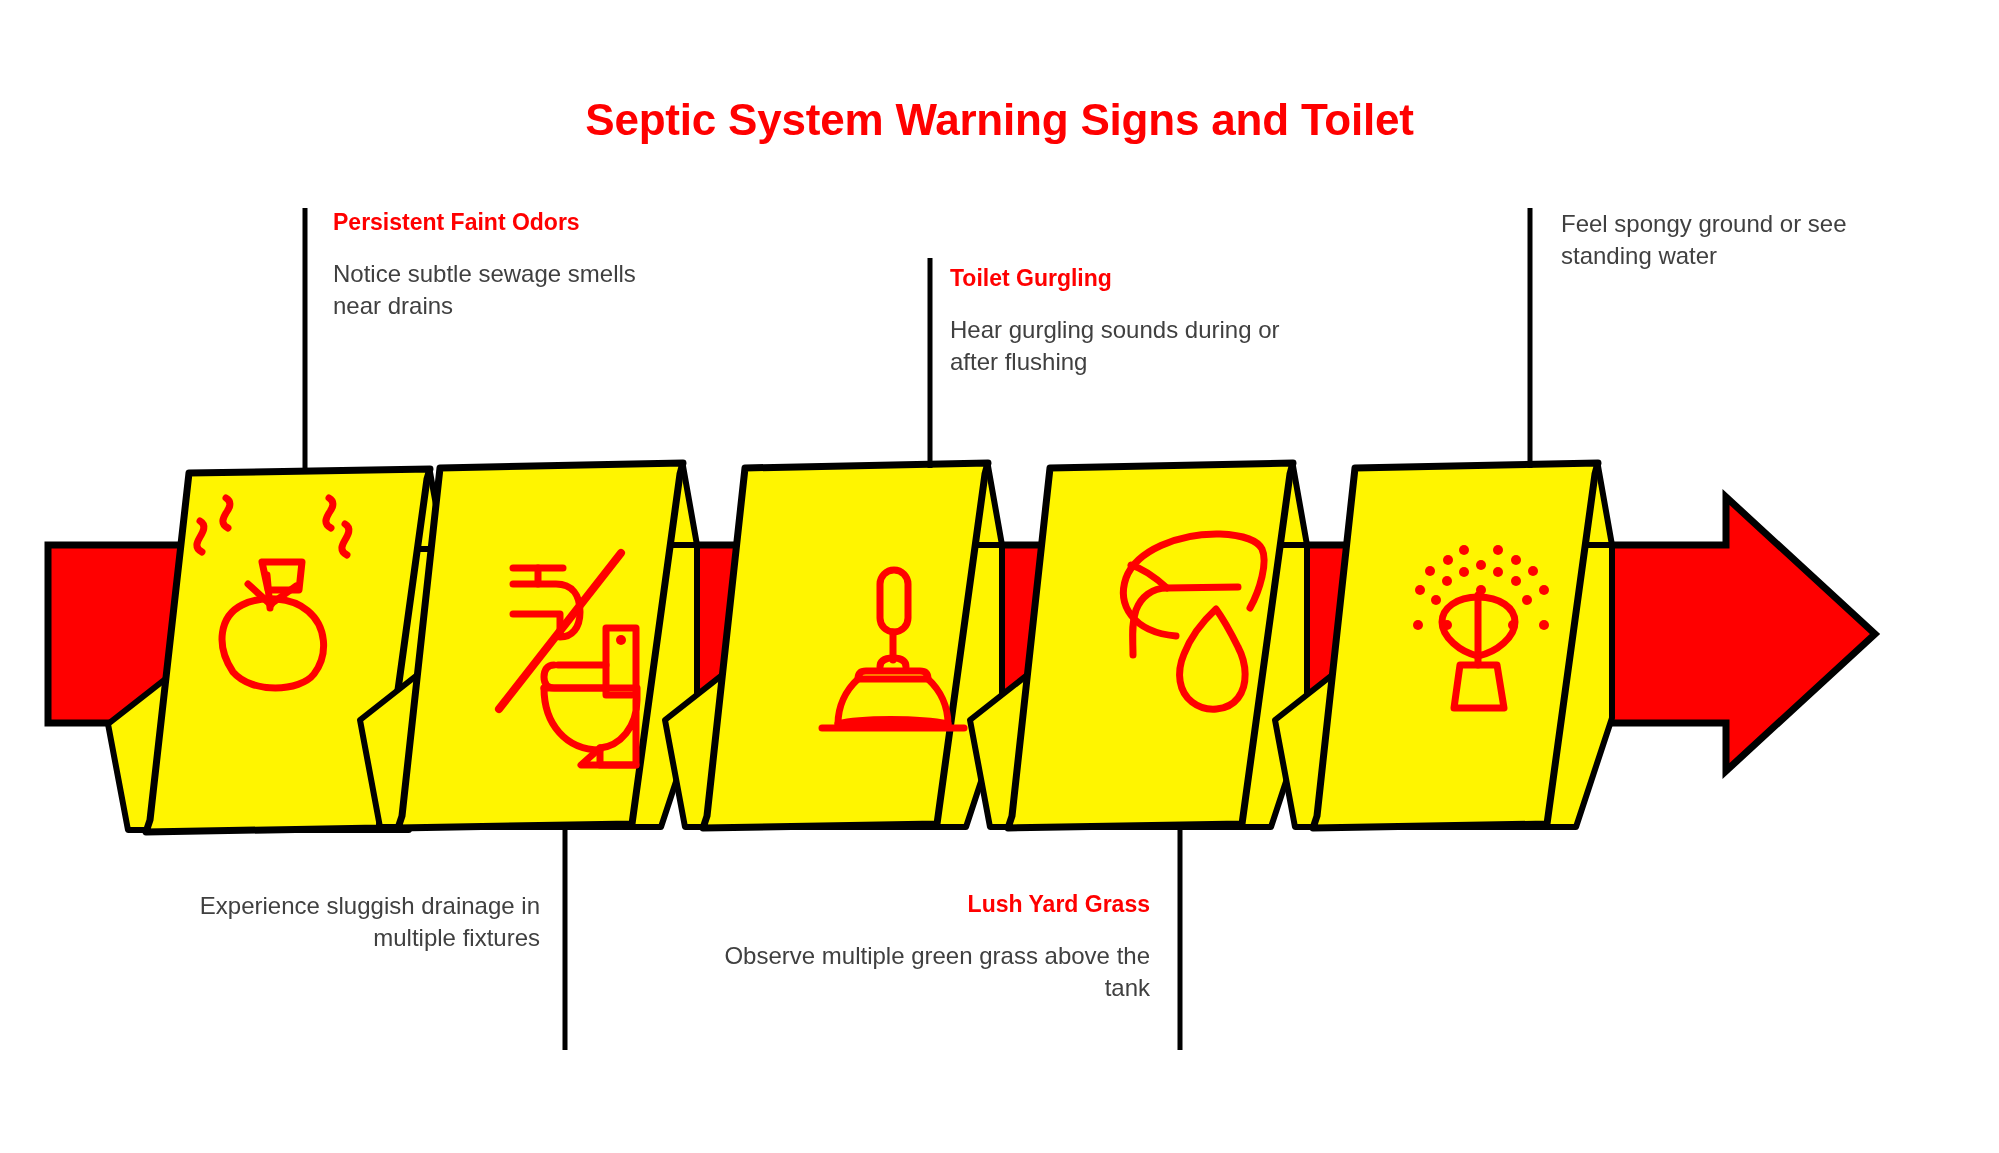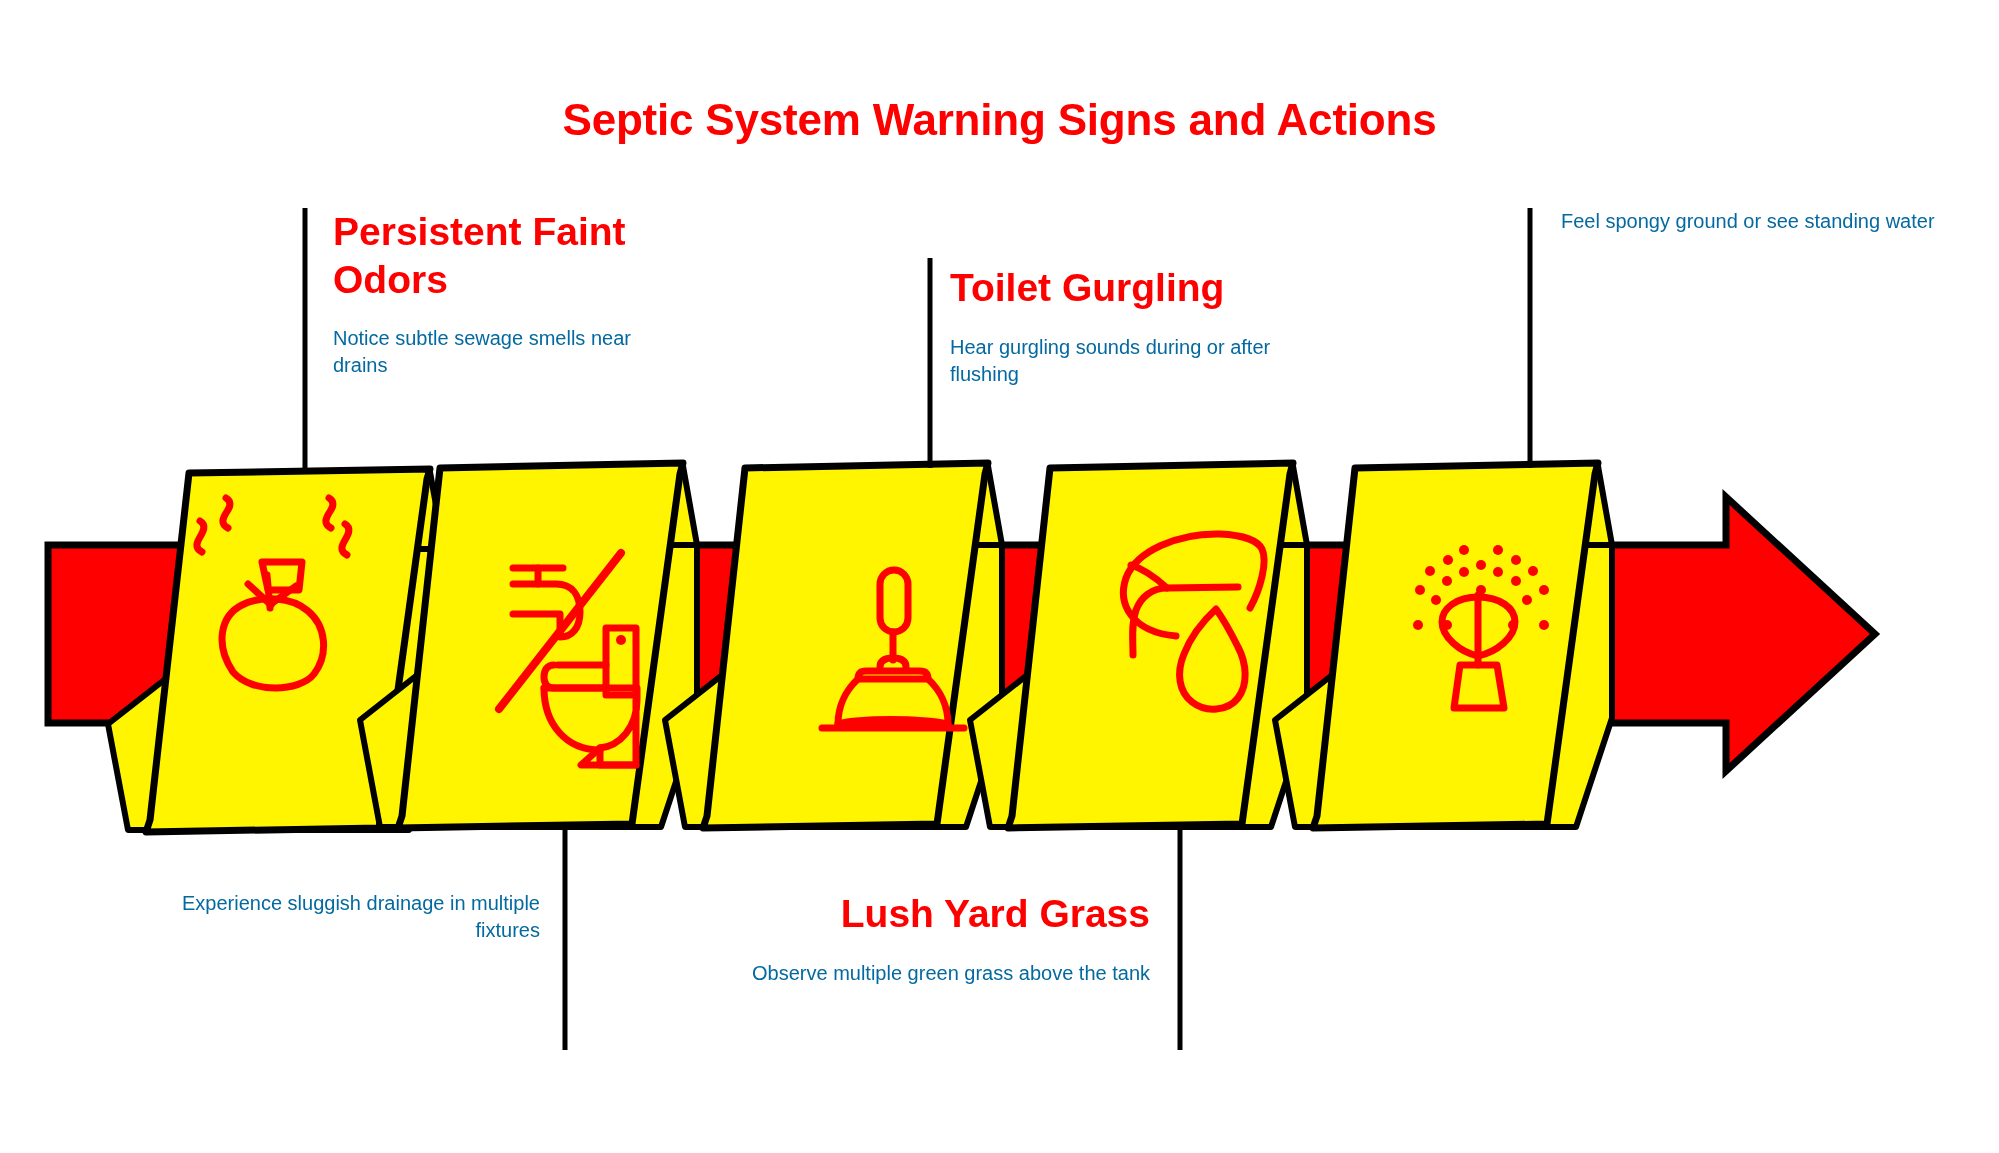--- a/index.html
+++ b/index.html
@@ -38,27 +38,27 @@
     color: #ff0000;
     letter-spacing: -0.2px;
     line-height: 1.1;
   }
   .callout {
     position: absolute;
   }
   .callout .c-title {
     color: #ff0000;
     font-weight: bold;
-    font-size: 39px;
+    font-size: 23px;
     line-height: 1.22;
     margin: 0 0 22px 0;
   }
   .callout .c-desc {
-    color: #0369a1;
-    font-size: 20px;
+    color: #404040;
+    font-size: 24px;
     line-height: 1.35;
     margin: 0;
     font-weight: 400;
   }
   .callout.align-left  { text-align: left; }
   .callout.align-right { text-align: right; }
 
   
   #callout-odors     { left: 333px; top: 208px;  width: 330px; }
   #callout-gurgling  { left: 950px; top: 264px;  width: 340px; }
@@ -172,21 +172,21 @@
 
     <g stroke="#000000" stroke-width="5" stroke-linecap="butt">
       <line x1="305" y1="208" x2="305" y2="470"></line>
       <line x1="565" y1="825" x2="565" y2="1050"></line>
       <line x1="930" y1="258" x2="930" y2="468"></line>
       <line x1="1180" y1="825" x2="1180" y2="1050"></line>
       <line x1="1530" y1="208" x2="1530" y2="468"></line>
     </g>
   </svg>
 
-  <div class="title">Septic System Warning Signs and Actions</div>
+  <div class="title">Septic System Warning Signs and Toilet</div>
 
   <div class="callout align-left" id="callout-odors">
     <p class="c-title">Persistent Faint Odors</p>
     <p class="c-desc">Notice subtle sewage smells near drains</p>
   </div>
 
   <div class="callout align-left" id="callout-gurgling">
     <p class="c-title">Toilet Gurgling</p>
     <p class="c-desc">Hear gurgling sounds during or after flushing</p>
   </div>

